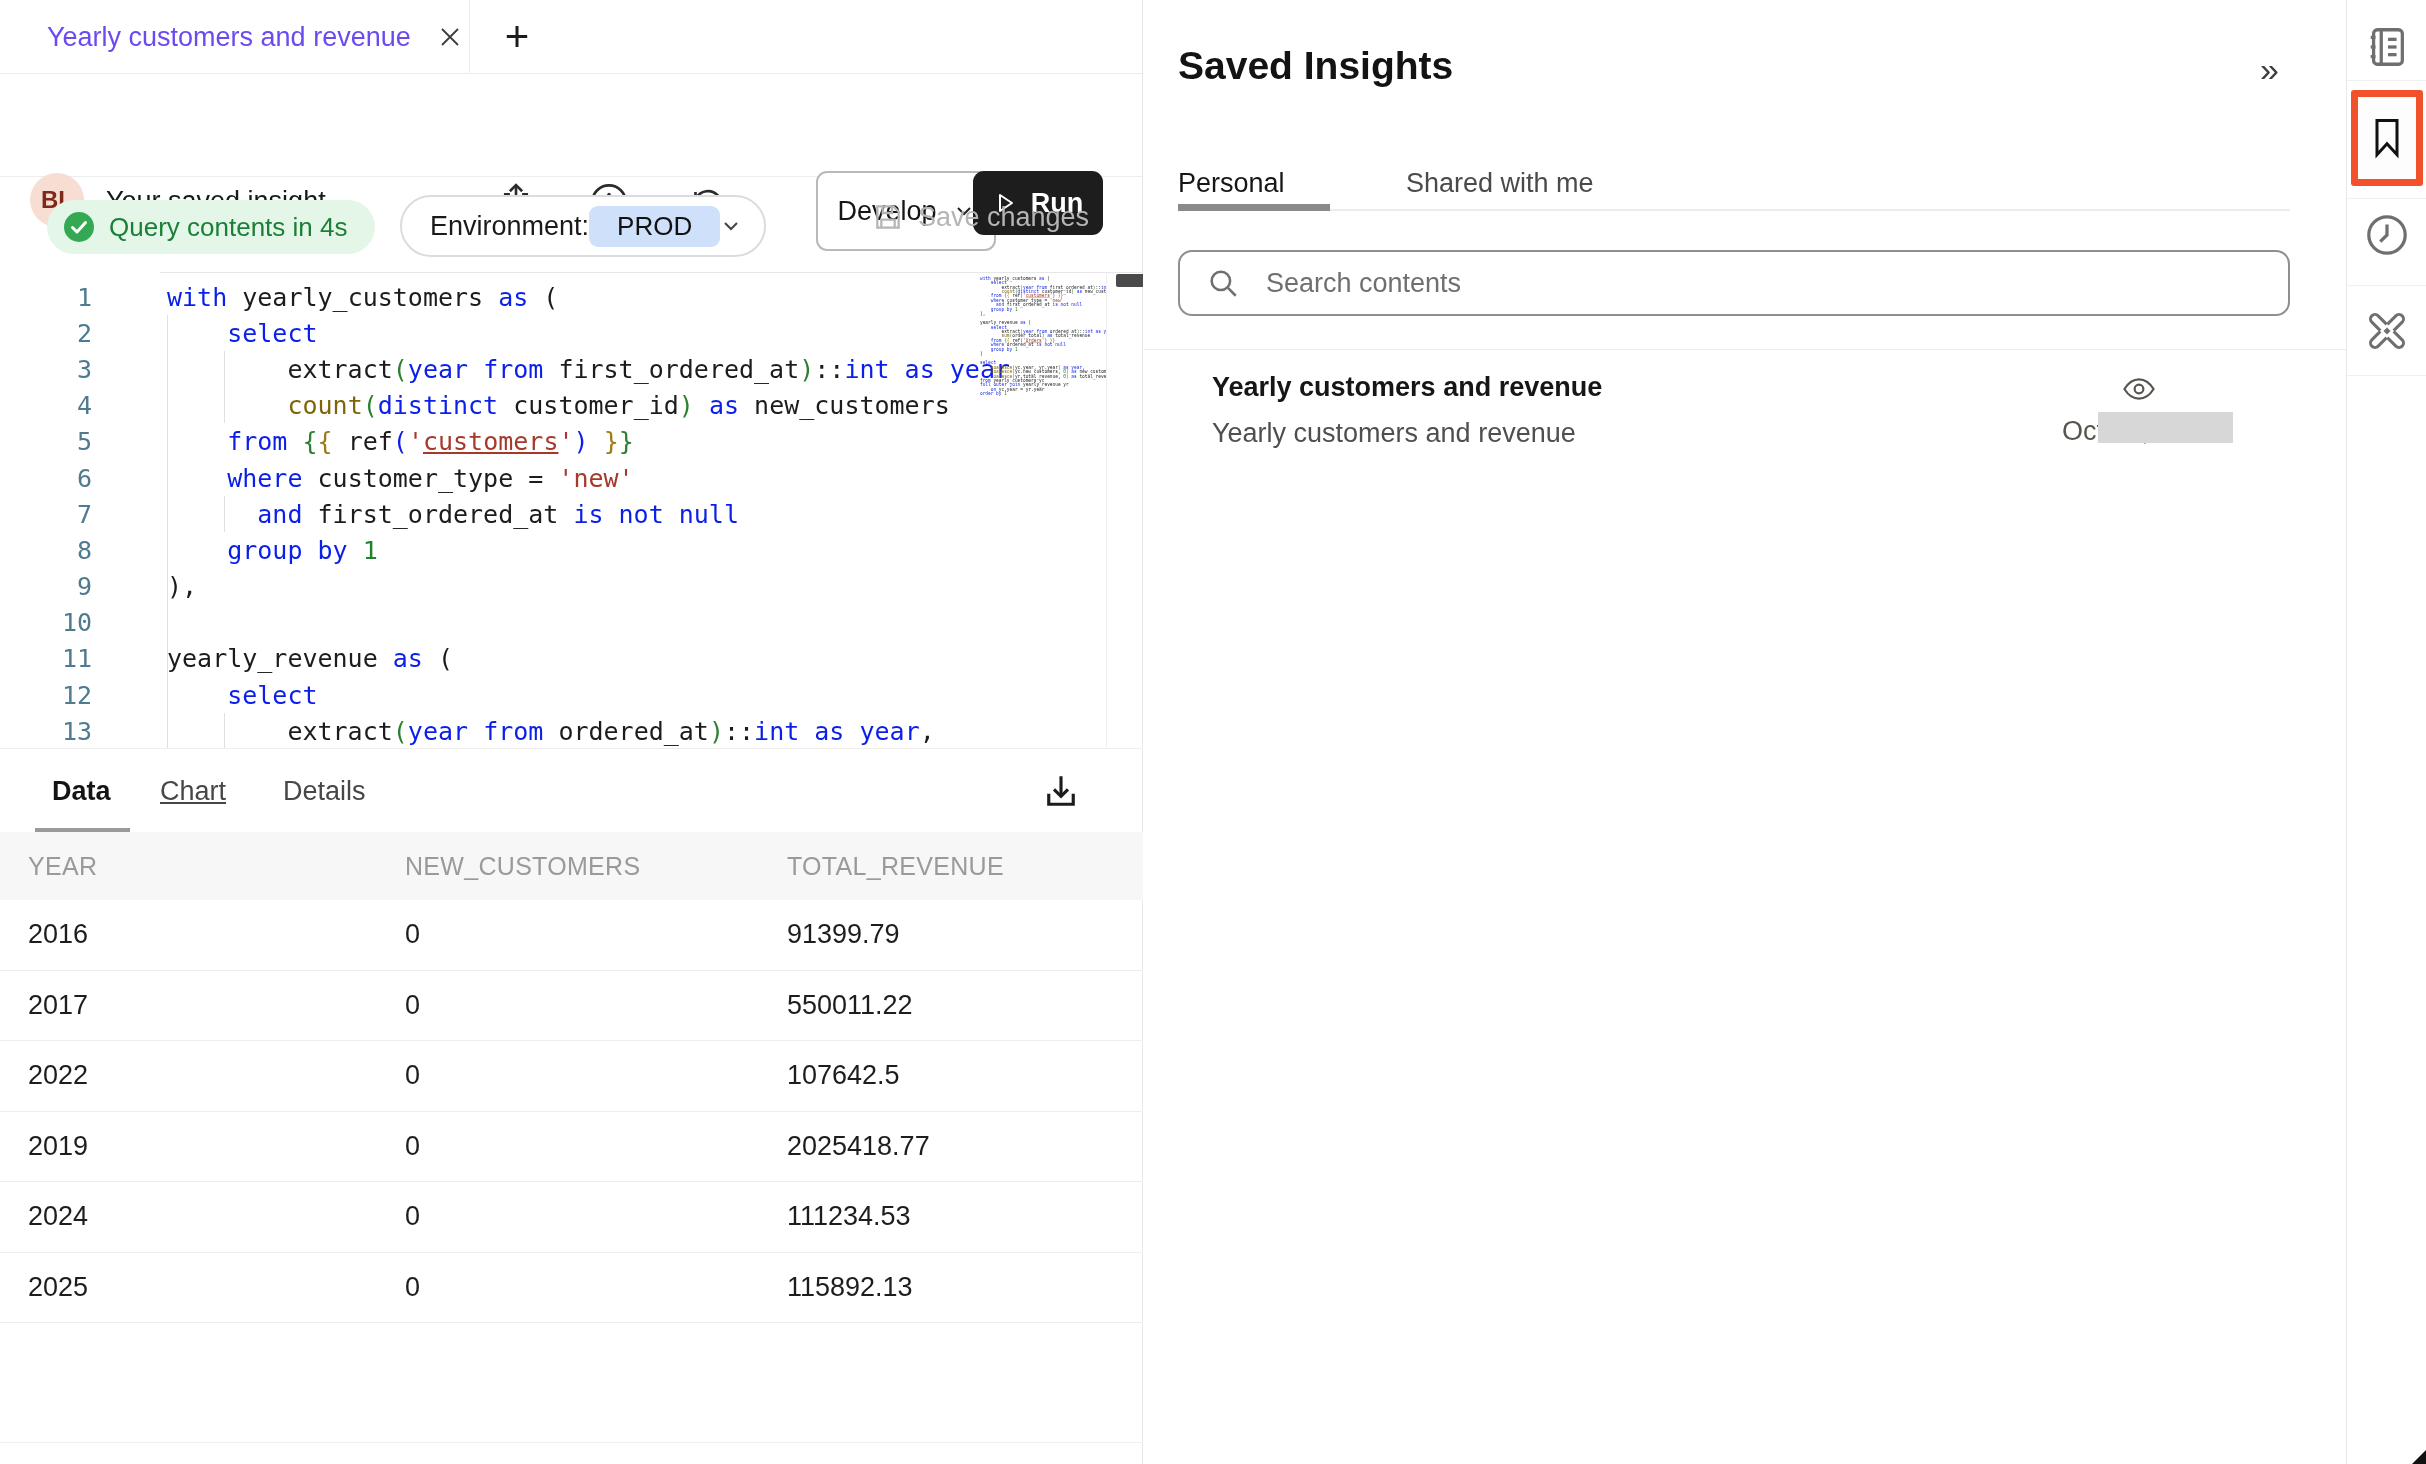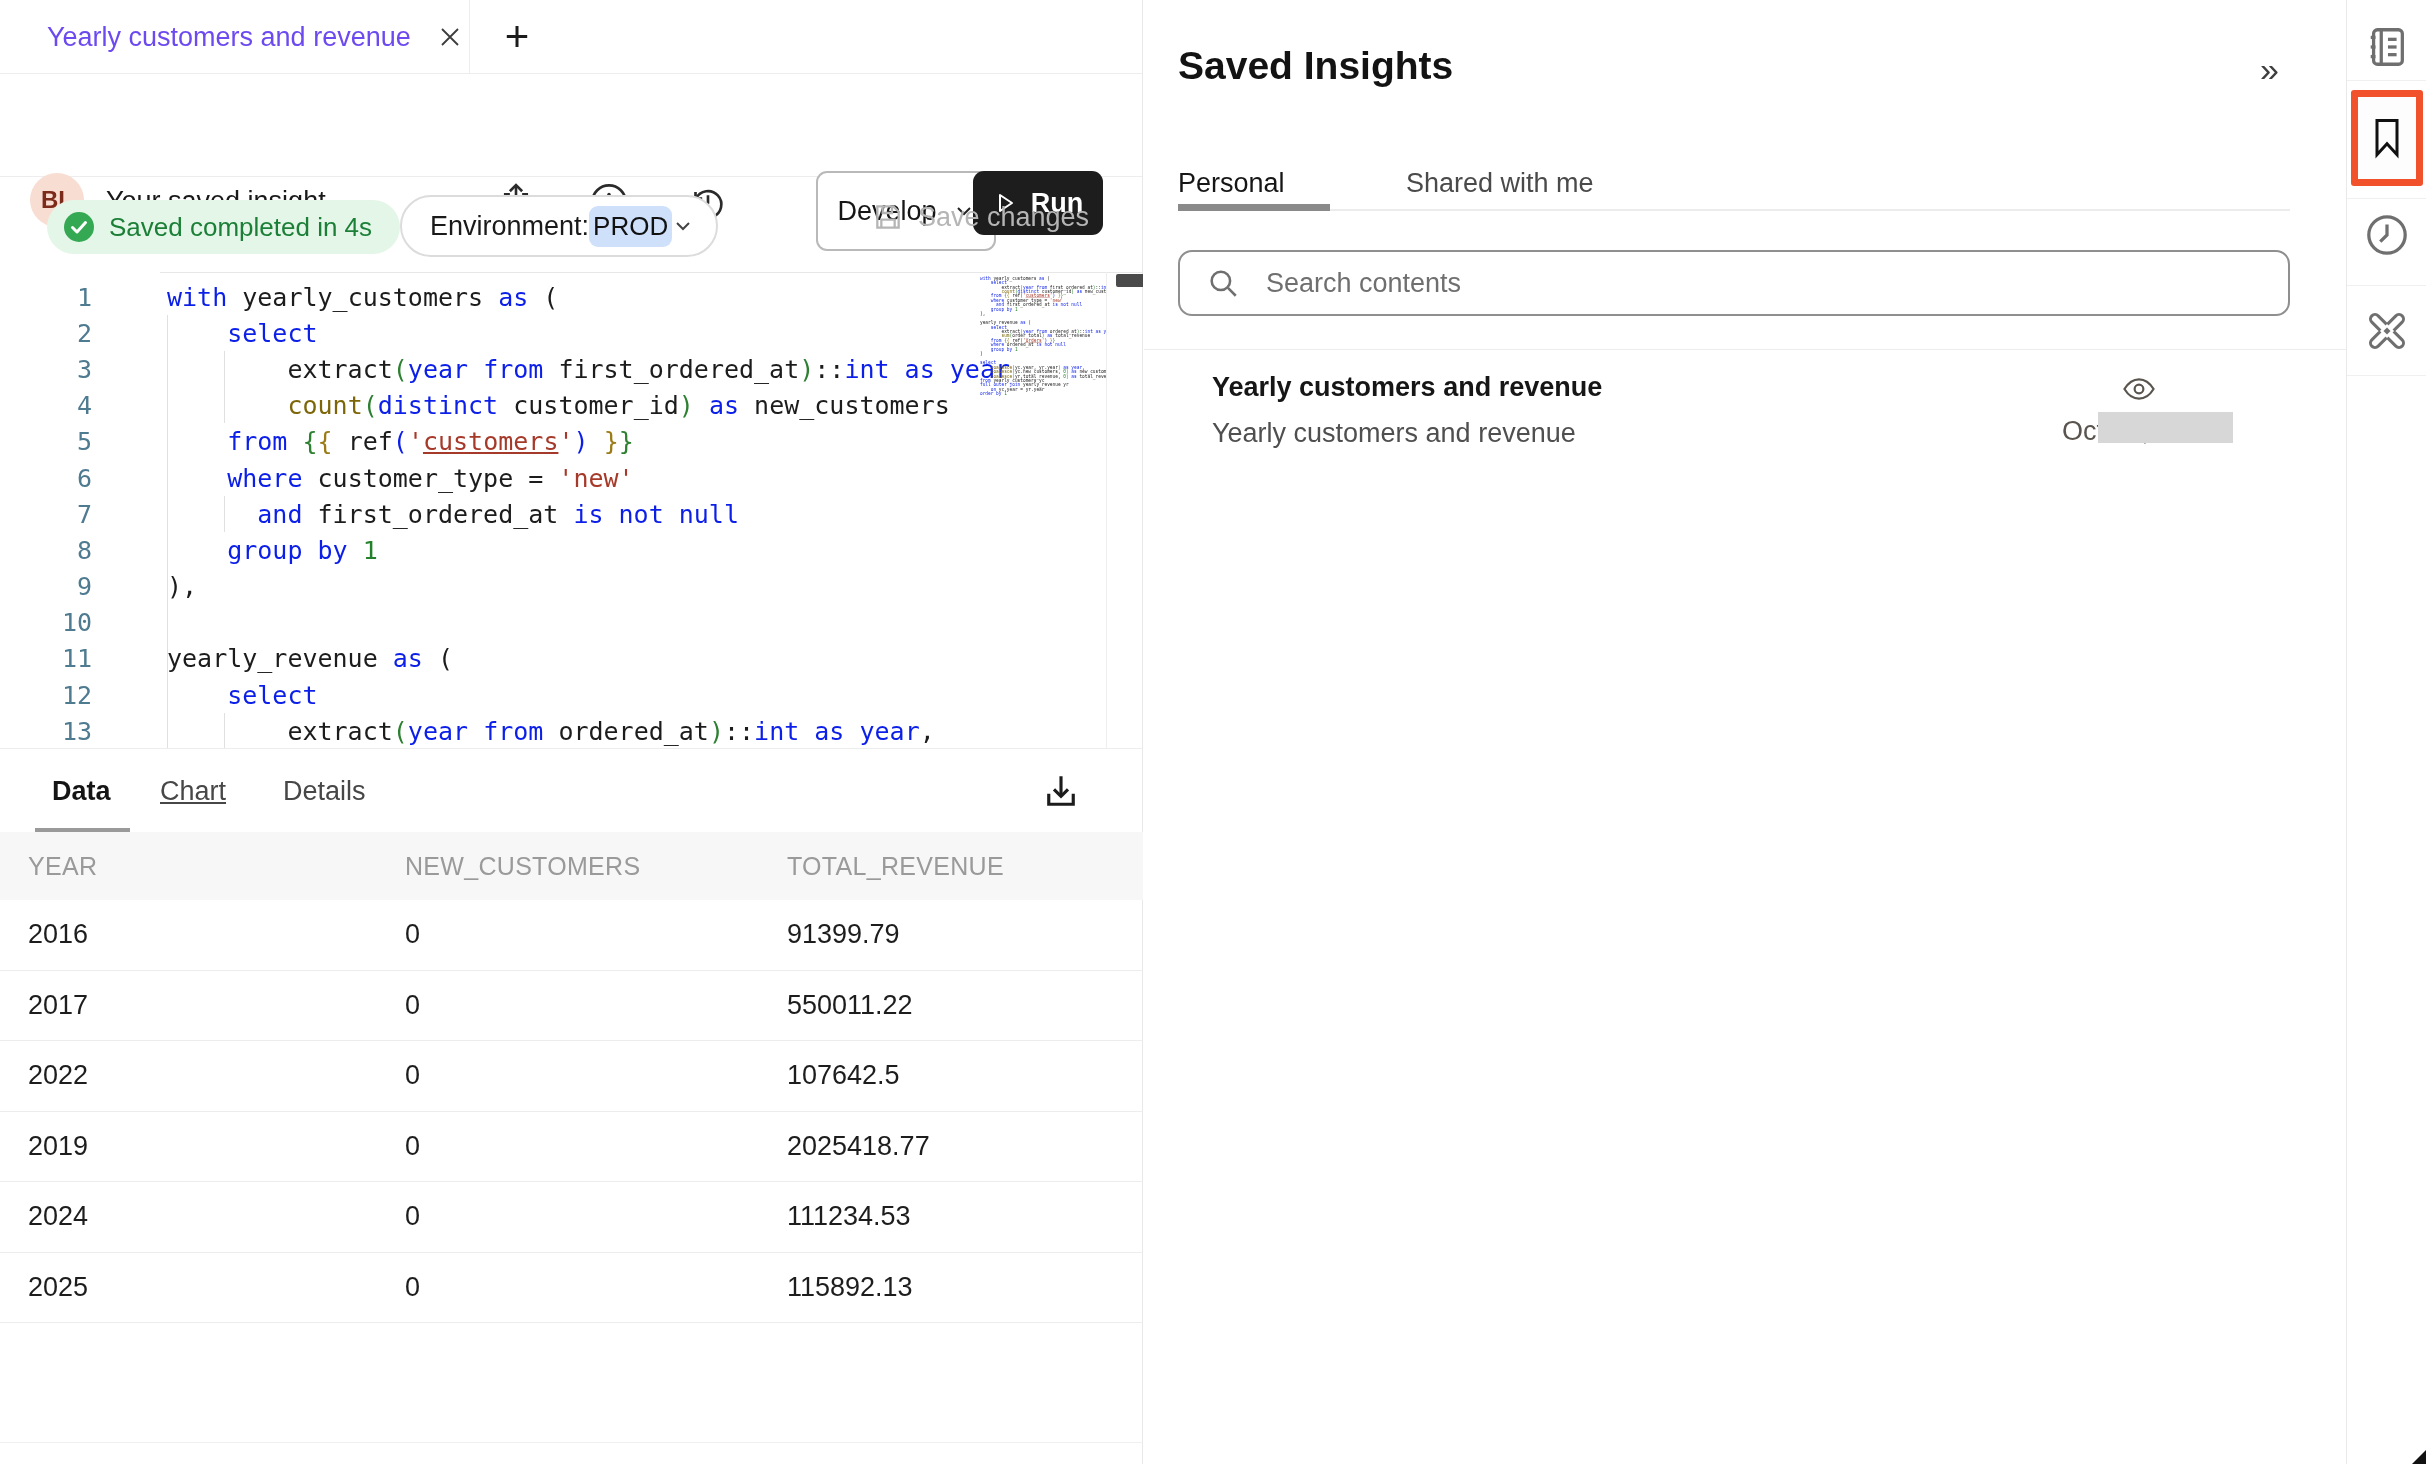--- a/index.html
+++ b/index.html
@@ -19,21 +19,21 @@
   .tb-title { position:absolute; left:106px; top:112px; font-size:27px; color:#191919; }
   .tb-icon { position:absolute; top:108px; width:40px; height:40px; display:flex; align-items:center; justify-content:center; }
   .btn-develop { position:absolute; left:768px; top:97px; width:180px; height:80px; border:2px solid #b9b9b9; border-radius:11px; background:#fff; display:flex; align-items:center; justify-content:center; gap:16px; font-size:27px; color:#161616;margin-left:48px; }
   .btn-run { position:absolute; left:973px; top:97px; width:130px; height:64px; border-radius:11px; background:#1d1d1d; color:#fff; display:flex; align-items:center; justify-content:center; gap:14px; font-size:27px; font-weight:bold; }
 
   .status-row { position:absolute; left:0; top:177px; width:100%; height:95px; }
   .pill-success { position:absolute; left:47px; top:23px; height:54px; border-radius:27px; background:#e4f6e7; display:flex; align-items:center; padding:0 28px 0 16px; gap:14px; }
   .pill-success span { color:#1b7f37; font-size:26px; font-weight:500; }
   .env-box { position:absolute; left:400px; top:18px; height:62px; border:2px solid #dcdcdc; border-radius:31px; background:#fff; display:flex; align-items:center; padding:0 22px 0 28px; gap:0; }
   .env-label { font-size:27px; color:#1a1a1a; }
-  .env-chip { background:#cfe0fb; border-radius:9px; padding:5px 4px; font-size:26px; color:#111; }
+  .env-chip { background:#cfe0fb; border-radius:9px; padding:5px 28px; font-size:26px; color:#111; }
   .save-changes { position:absolute; left:872px; top:24px; display:flex; align-items:center; gap:14px; color:#b5b5b5; font-size:27px; }
 
   
   .editor { position:absolute; left:0; top:272px; width:1143px; height:476px; overflow:hidden; }
   .editor-topline { position:absolute; left:160px; top:0; width:983px; height:1px; background:#e7e7e7; }
   .code-lines { position:absolute; left:0; top:7px; width:1143px; }
   .code-line { display:flex; height:36.2px; align-items:center; white-space:pre; font-family:"DejaVu Sans Mono", monospace; font-size:25px; }
   .ln { width:106px; padding-right:14px; text-align:right; color:#4f7b90; flex:none; }
   .lc { padding-left:61px; }
   .guide { position:absolute; width:1px; background:#e0e0e0; }
@@ -138,21 +138,21 @@
         <span>Run</span>
       </div>
     </div>
 
     <div class="status-row">
       <div class="pill-success">
         <svg width="32" height="32" viewBox="0 0 32 32">
             <circle cx="16" cy="16" r="15" fill="#35a853"></circle>
             <path d="M9.5 16.5 L14 21 L22.5 11.5" stroke="#fff" stroke-width="3" fill="none" stroke-linecap="round" stroke-linejoin="round"></path>
           </svg>
-        <span>Saved completed in 4s</span>
+        <span>Query contents in 4s</span>
       </div>
       <div class="env-box">
         <span class="env-label">Environment:</span>
         <span class="env-chip">PROD</span>
         <svg width="22" height="22" viewBox="0 0 22 22" fill="none" stroke="#444" stroke-width="2">
             <path d="M5 8 L11 14 L17 8"></path>
           </svg>
       </div>
       <div class="save-changes">
         <svg width="32" height="32" viewBox="0 0 24 24" fill="none" stroke="#b5b5b5" stroke-width="1.7">

